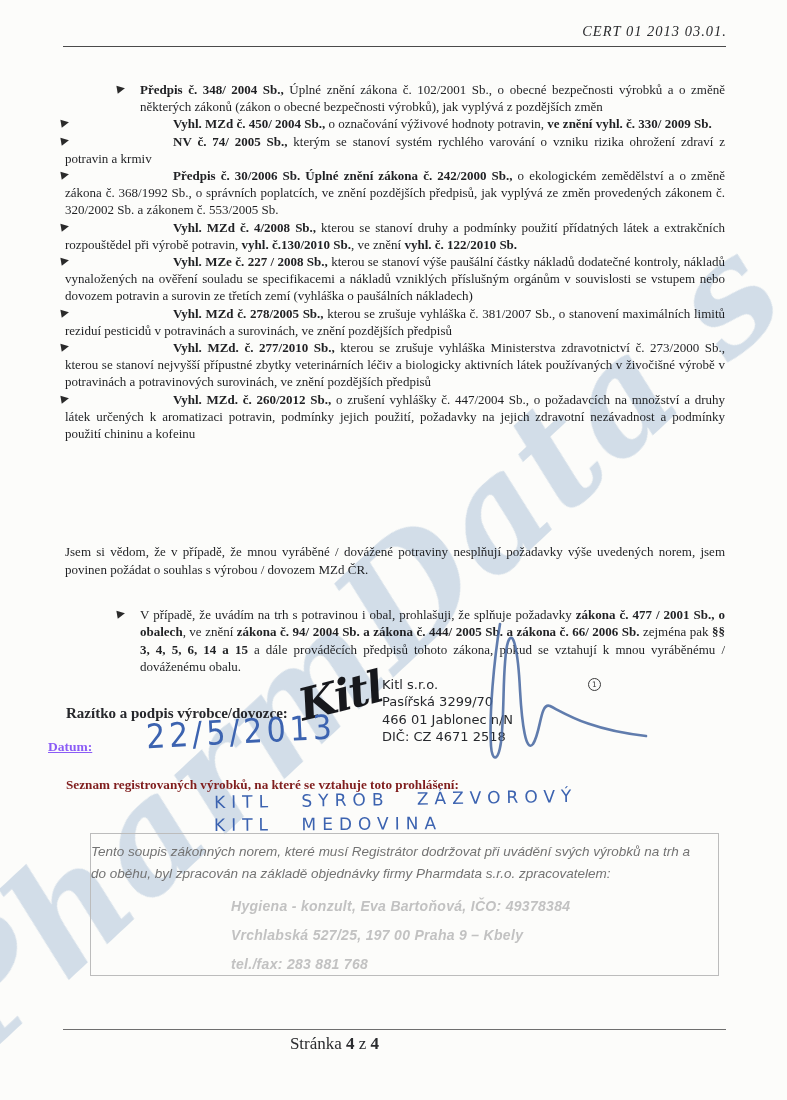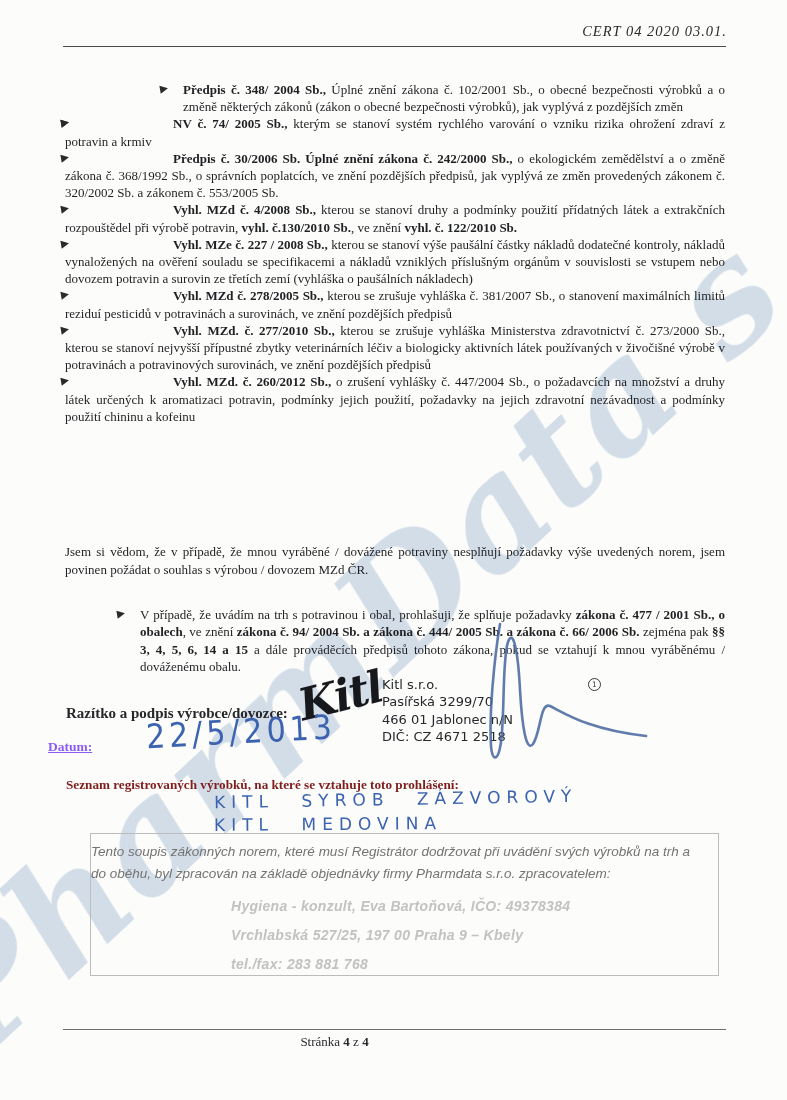--- a/index.html
+++ b/index.html
@@ -11,21 +11,21 @@
   .watermark{z-index:0;left:-55px;top:935px;transform:rotate(-43deg);transform-origin:0 50%;
              font-family:"DejaVu Serif",serif;font-style:italic;font-weight:bold;
              font-size:150px;letter-spacing:2px;white-space:nowrap;
              color:rgba(130,160,195,0.34);filter:blur(0.7px);}
 
   .header-code{top:23px;right:60px;font-style:italic;font-size:14.5px;letter-spacing:1px;color:#2a2b2e;}
   .header-rule{top:46px;left:63px;width:663px;border-top:1.6px solid #4a4a4a;height:0;}
 
   .reg-list{top:81px;left:65px;width:660px;font-size:13px;line-height:17.2px;text-align:justify;}
   .reg-item{position:relative;}
-  .reg-item.deep{margin-left:118px;}
+  .reg-item.deep{margin-left:75px;}
   .reg-item.shallow{text-indent:108px;}
   .bullet{position:absolute;top:4px;width:0;height:0;
           border-left:8px solid #2a2a2a;border-top:4.5px solid transparent;
           border-bottom:4.5px solid transparent;transform:rotate(-10deg);}
   .reg-item.deep .bullet{left:-23px;}
   .reg-item.shallow .bullet{left:-4px;}
 
   .decl{top:543px;left:65px;width:660px;font-size:13px;line-height:17.5px;text-align:justify;}
   .decl .p2{font-weight:bold;text-align:left;padding-left:3px;}
 
@@ -53,35 +53,35 @@
               letter-spacing:6px;word-spacing:16px;}
   .product-1{top:789px;left:214px;transform:rotate(-1deg);}
   .product-2{top:814px;left:214px;transform:rotate(-0.5deg);}
 
   .proc-box{top:833px;left:90px;width:627px;height:141px;border:1.2px solid #bcbcbc;
             font-family:"Liberation Sans",sans-serif;font-style:italic;}
   .proc-box .intro{margin:7px 12px 0 0;font-size:13.5px;line-height:22px;color:#737373;}
   .proc-box .detail{margin:13px 0 0 140px;font-size:14px;font-weight:bold;color:#c2c2c2;letter-spacing:0.3px;}
 
   .footer-rule{top:1029px;left:63px;width:663px;border-top:1.3px solid #6e6e6e;height:0;}
-  .footer-text{top:1034px;left:0;width:669px;text-align:center;font-size:13px;color:#2a2b2e;}
+  .footer-text{top:1034px;left:0;width:669px;text-align:center;font-size:17px;color:#2a2b2e;}
 </style>
 </head>
 <body>
 
 <div class="page">
 
   <div class="watermark">PharmData s.r.o.</div>
 
-  <div class="header-code">CERT  04 2020 03.01.</div>
+  <div class="header-code">CERT  01 2013 03.01.</div>
   <div class="header-rule"></div>
 
   <div class="reg-list">
       <div class="reg-item deep"><span class="bullet"></span><span><b>Předpis č. 348/ 2004 Sb., </b><span>Úplné znění zákona č. 102/2001 Sb., o obecné bezpečnosti výrobků a o změně některých zákonů (zákon o obecné bezpečnosti výrobků), jak vyplývá z pozdějších změn</span></span></div>
-      <div class="reg-item shallow"><span class="bullet"></span></div>
+      <div class="reg-item shallow"><span class="bullet"></span><span><b>Vyhl. MZd č. 450/ 2004 Sb., </b><span>o označování výživové hodnoty potravin, </span><b>ve znění vyhl. č. 330/ 2009 Sb.</b></span></div>
       <div class="reg-item shallow"><span class="bullet"></span><span><b>NV č. 74/ 2005 Sb., </b><span>kterým se stanoví systém rychlého varování o vzniku rizika ohrožení zdraví z potravin a krmiv</span></span></div>
       <div class="reg-item shallow"><span class="bullet"></span><span><b>Předpis č. 30/2006 Sb. Úplné znění zákona č. 242/2000 Sb., </b><span>o ekologickém zemědělství a o změně zákona č. 368/1992 Sb., o správních poplatcích, ve znění pozdějších předpisů, jak vyplývá ze změn provedených zákonem č. 320/2002 Sb. a zákonem č. 553/2005 Sb.</span></span></div>
       <div class="reg-item shallow"><span class="bullet"></span><span><b>Vyhl. MZd č. 4/2008 Sb., </b><span>kterou se stanoví druhy a podmínky použití přídatných látek a extrakčních rozpouštědel při výrobě potravin, </span><b>vyhl. č.130/2010 Sb.</b><span>, ve znění </span><b>vyhl. č. 122/2010 Sb.</b></span></div>
       <div class="reg-item shallow"><span class="bullet"></span><span><b>Vyhl. MZe č. 227 / 2008 Sb., </b><span>kterou se stanoví výše paušální částky nákladů dodatečné kontroly, nákladů vynaložených na ověření souladu se specifikacemi a nákladů vzniklých příslušným orgánům v souvislosti se vstupem nebo dovozem potravin a surovin ze třetích zemí (vyhláška o paušálních nákladech)</span></span></div>
       <div class="reg-item shallow"><span class="bullet"></span><span><b>Vyhl. MZd č. 278/2005 Sb., </b><span>kterou se zrušuje vyhláška č. 381/2007 Sb., o stanovení maximálních limitů reziduí pesticidů v potravinách a surovinách, ve znění pozdějších předpisů</span></span></div>
       <div class="reg-item shallow"><span class="bullet"></span><span><b>Vyhl. MZd. č. 277/2010 Sb., </b><span>kterou se zrušuje vyhláška Ministerstva zdravotnictví č. 273/2000 Sb., kterou se stanoví nejvyšší přípustné zbytky veterinárních léčiv a biologicky aktivních látek používaných v živočišné výrobě v potravinách a potravinových surovinách, ve znění pozdějších předpisů</span></span></div>
       <div class="reg-item shallow"><span class="bullet"></span><span><b>Vyhl. MZd. č. 260/2012 Sb., </b><span>o zrušení vyhlášky č. 447/2004 Sb., o požadavcích na množství a druhy látek určených k aromatizaci potravin, podmínky jejich použití, požadavky na jejich zdravotní nezávadnost a podmínky použití chininu a kofeinu</span></span></div>
     </div>
 
   <div class="decl">

